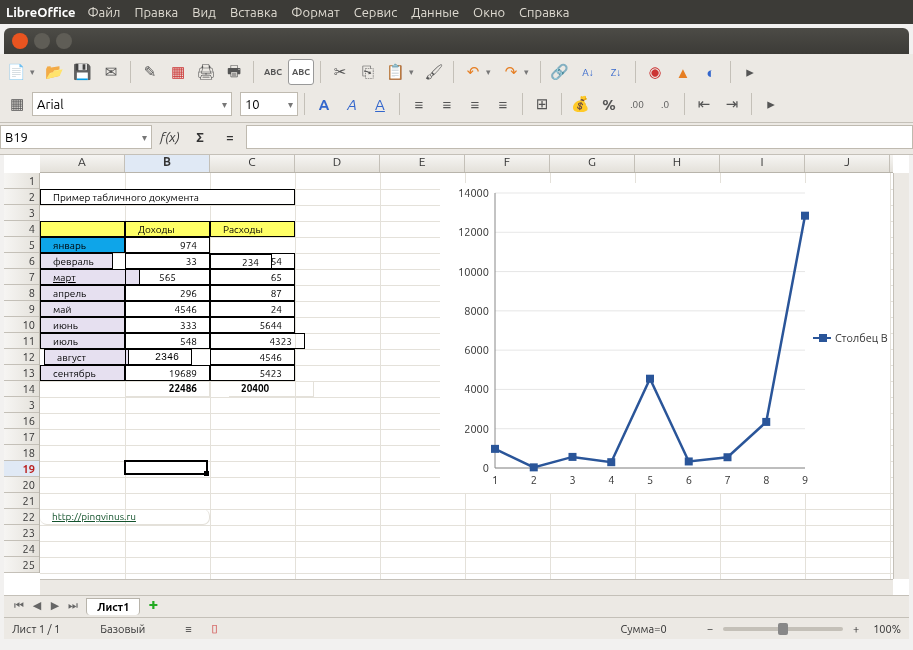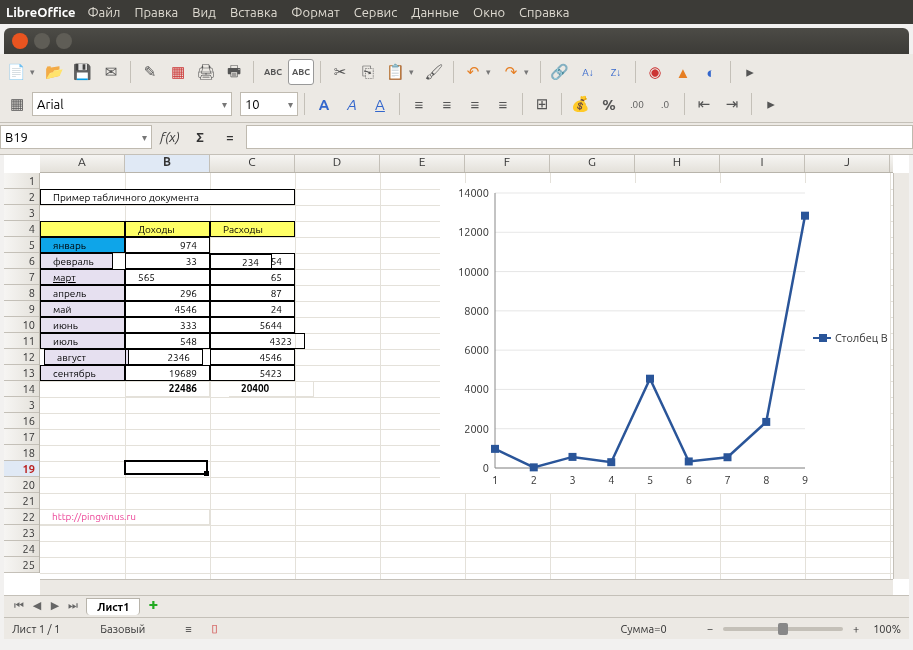--- a/index.html
+++ b/index.html
@@ -238,44 +238,44 @@
       <div class="cell" style="left: 0px; top: 16px; width: 255px; border-width: 1px; border-style: solid; border-color: rgb(0, 0, 0); background: rgb(255, 255, 255);">Пример табличного документа</div>
       <div class="cell" style="left: 0px; top: 48px; width: 85px; background: rgb(255, 255, 102); border: 1px solid rgb(0, 0, 0);"></div>
       <div class="cell" style="left: 85px; top: 48px; width: 85px; background: rgb(255, 255, 102); border: 1px solid rgb(0, 0, 0);">Доходы</div>
       <div class="cell" style="left: 170px; top: 48px; width: 85px; background: rgb(255, 255, 102); border: 1px solid rgb(0, 0, 0);">Расходы</div>
       <div class="cell" style="left: 0px; top: 64px; width: 85px; background: #0ea5e9; border: 1px solid rgb(0, 0, 0);">январь</div>
       <div class="cell" style="left: 85px; top: 64px; width: 85px; text-align: right; border: 1px solid rgb(0, 0, 0);">974</div>
       <div class="cell" style="left: 170px; top: 64px; width: 62px; text-align: right; border: 1px solid rgb(0, 0, 0); margin-top: 17px;">234</div>
       <div class="cell" style="left: 0px; top: 80px; width: 73px; background: rgb(230, 224, 240); border: 1px solid rgb(0, 0, 0);">февраль</div>
       <div class="cell" style="left: 85px; top: 80px; width: 85px; text-align: right; border: 1px solid rgb(0, 0, 0);">33</div>
       <div class="cell" style="left: 170px; top: 80px; width: 85px; text-align: right; border: 1px solid rgb(0, 0, 0);">54</div>
-      <div class="cell" style="left: 0px; top: 96px; width: 85px; background: rgb(230, 224, 240); border: 1px solid rgb(0, 0, 0); text-decoration: underline;">март</div>
-      <div class="cell" style="left: 85px; top: 96px; width: 85px; text-align: left; border: 1px solid rgb(0, 0, 0);">565</div>
+      <div class="cell" style="left: 0px; top: 96px; width: 100px; background: rgb(230, 224, 240); border: 1px solid rgb(0, 0, 0); text-decoration: underline;">март</div>
+      <div class="cell" style="left: 85px; top: 96px; width: 85px; text-align: center; border: 1px solid rgb(0, 0, 0);">565</div>
       <div class="cell" style="left: 170px; top: 96px; width: 85px; text-align: right; border: 1px solid rgb(0, 0, 0);">65</div>
       <div class="cell" style="left: 0px; top: 112px; width: 85px; background: rgb(230, 224, 240); border: 1px solid rgb(0, 0, 0);">апрель</div>
       <div class="cell" style="left: 85px; top: 112px; width: 85px; text-align: right; border: 1px solid rgb(0, 0, 0);">296</div>
       <div class="cell" style="left: 170px; top: 112px; width: 85px; text-align: right; border: 1px solid rgb(0, 0, 0);">87</div>
       <div class="cell" style="left: 0px; top: 128px; width: 85px; background: rgb(230, 224, 240); border: 1px solid rgb(0, 0, 0);">май</div>
       <div class="cell" style="left: 85px; top: 128px; width: 85px; text-align: right; border: 1px solid rgb(0, 0, 0);">4546</div>
       <div class="cell" style="left: 170px; top: 128px; width: 85px; text-align: right; border: 1px solid rgb(0, 0, 0);">24</div>
       <div class="cell" style="left: 0px; top: 144px; width: 85px; background: rgb(230, 224, 240); border: 1px solid rgb(0, 0, 0);">июнь</div>
       <div class="cell" style="left: 85px; top: 144px; width: 85px; text-align: right; border: 1px solid rgb(0, 0, 0);">333</div>
       <div class="cell" style="left: 170px; top: 144px; width: 85px; text-align: right; border: 1px solid rgb(0, 0, 0);">5644</div>
       <div class="cell" style="left: 0px; top: 160px; width: 85px; background: rgb(230, 224, 240); border: 1px solid rgb(0, 0, 0);">июль</div>
       <div class="cell" style="left: 85px; top: 160px; width: 85px; text-align: right; border: 1px solid rgb(0, 0, 0);">548</div>
       <div class="cell" style="left: 170px; top: 160px; width: 95px; text-align: right; border: 1px solid rgb(0, 0, 0);">4323</div>
       <div class="cell" style="left: 4px; top: 176px; width: 85px; background: rgb(230, 224, 240); border: 1px solid rgb(0, 0, 0);">август</div>
-      <div class="cell" style="left: 85px; top: 176px; width: 78px; text-align: right; border: 1px solid rgb(0, 0, 0);">2346</div>
+      <div class="cell" style="left: 85px; top: 176px; width: 67px; text-align: right; border: 1px solid rgb(0, 0, 0); font-family: Liberation Mono, monospace;">2346</div>
       <div class="cell" style="left: 170px; top: 176px; width: 85px; text-align: right; border: 1px solid rgb(0, 0, 0);">4546</div>
       <div class="cell" style="left: 0px; top: 192px; width: 85px; background: rgb(230, 224, 240); border: 1px solid rgb(0, 0, 0);">сентябрь</div>
       <div class="cell" style="left: 85px; top: 192px; width: 85px; text-align: right; border: 1px solid rgb(0, 0, 0);">19689</div>
       <div class="cell" style="left: 170px; top: 192px; width: 85px; text-align: right; border: 1px solid rgb(0, 0, 0);">5423</div>
       <div class="cell" style="left: 85px; top: 208px; width: 85px; text-align: right; font-weight: bold;">22486</div>
       <div class="cell" style="left: 170px; top: 208px; width: 85px; text-align: left; font-weight: bold; margin-left: 19px;">20400</div>
-      <div class="cell" style="left: 0px; top: 336px; width: 170px; color: #ec4899; ">http://pingvinus.ru</div>
+      <div class="cell" style="left: 0px; top: 336px; width: 170px; color: #14532d; text-decoration: underline; border-radius: 7px;">http://pingvinus.ru</div>
       <div class="sel-cursor" style="left: 84px; top: 287px; width: 84px; height: 15px;"></div>
       <div class="chart" style="left: 400px; top: 10px; width: 450px; height: 310px;"><svg viewBox="0 0 450 310">
           <line x1="55" y1="285" x2="365" y2="285" stroke="#ccc" stroke-width="0.5"></line>
           <text x="49" y="289" font-size="11" text-anchor="end" fill="#333">0</text>
           <line x1="55" y1="245.71428571428572" x2="365" y2="245.71428571428572" stroke="#ccc" stroke-width="0.5"></line>
           <text x="49" y="249.71428571428572" font-size="11" text-anchor="end" fill="#333">2000</text>
           <line x1="55" y1="206.42857142857144" x2="365" y2="206.42857142857144" stroke="#ccc" stroke-width="0.5"></line>
           <text x="49" y="210.42857142857144" font-size="11" text-anchor="end" fill="#333">4000</text>
           <line x1="55" y1="167.14285714285717" x2="365" y2="167.14285714285717" stroke="#ccc" stroke-width="0.5"></line>
           <text x="49" y="171.14285714285717" font-size="11" text-anchor="end" fill="#333">6000</text>

